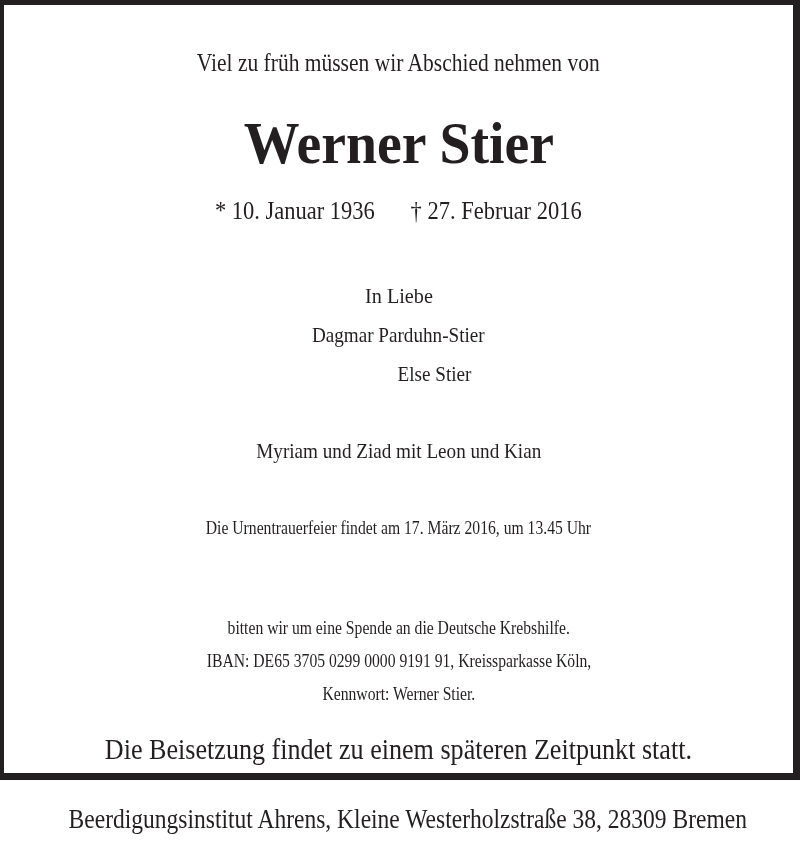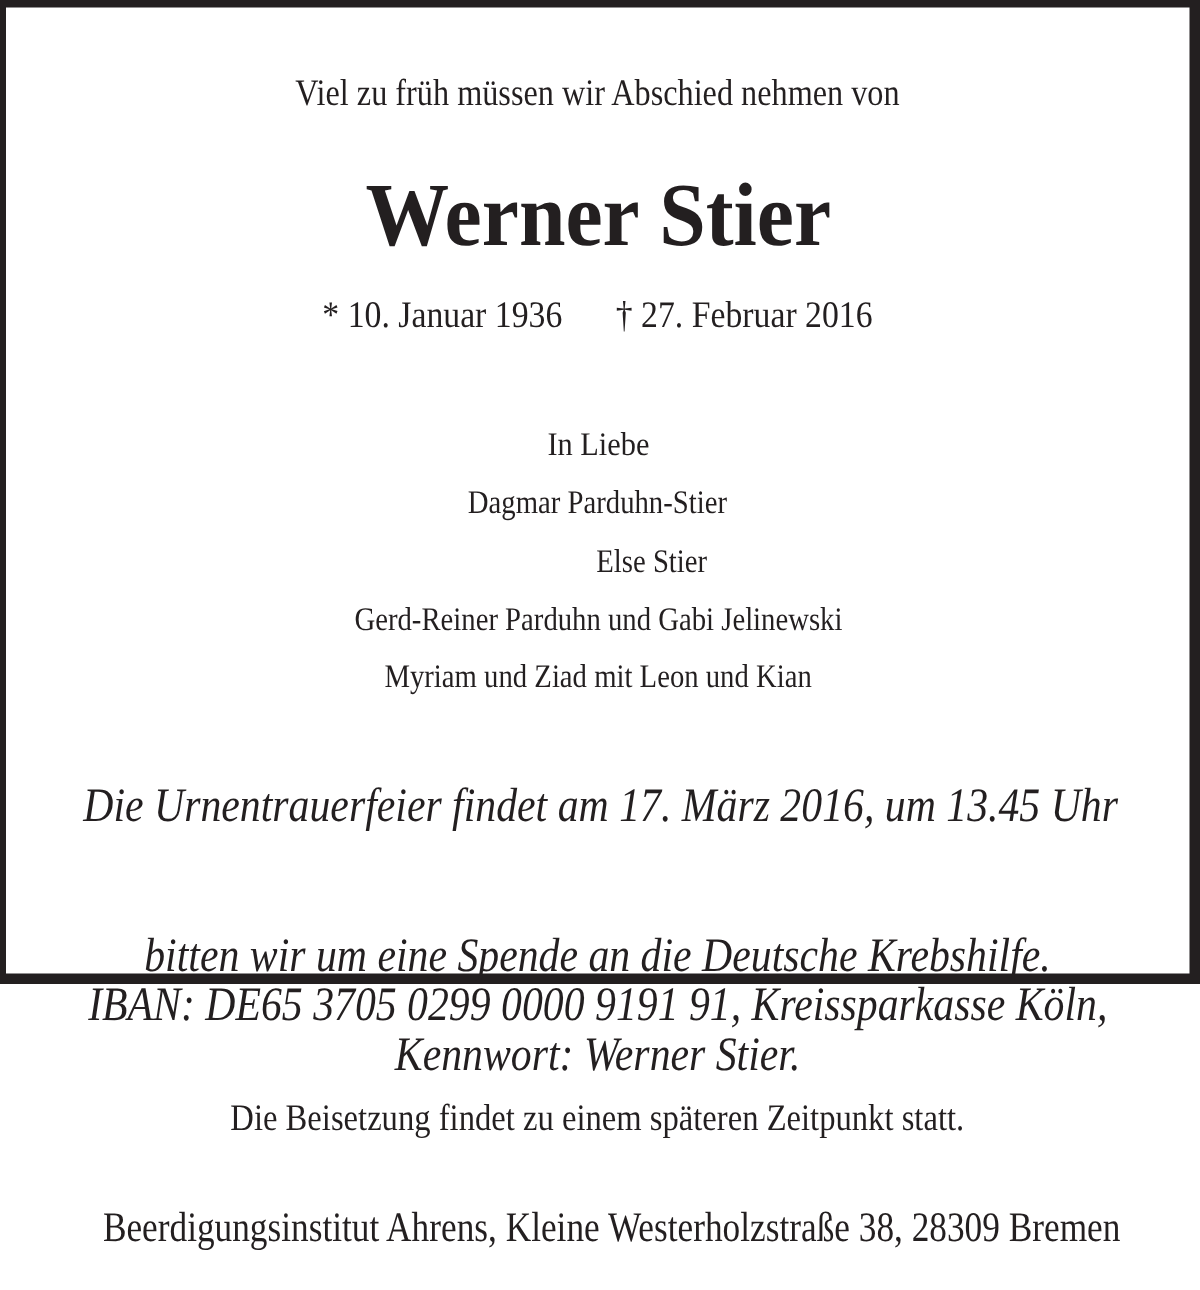--- a/index.html
+++ b/index.html
@@ -9,21 +9,21 @@
     }
     body {
       width: 800px;
       height: 860px;
       overflow: hidden;
     }
     .frame {
       position: absolute;
       left: 0; top: 0;
       width: 800px;
-      height: 656px;
+      height: 780px;
       box-sizing: border-box;
       border-top: 5px solid #231f20;
       border-left: 4px solid #231f20;
       border-right: 7px solid #231f20;
       border-bottom: 7px solid #231f20;
       background: #ffffff;
       color: #231f20;
       font-family: "Liberation Serif", "DejaVu Serif", serif;
     }
     .line {
@@ -50,30 +50,30 @@
     .love { top: 278px; font-size: 22px; }
     .love span { transform: scaleX(0.92); }
 
     .mourner { font-size: 22px; }
     .mourner span { transform: scaleX(0.87); }
     .m0 { top: 317px; }
     .m1 { top: 356px; padding-left: 36px; }
     .m2 { top: 395px; }
     .m3 { top: 433px; }
 
-    .info { font-size: 32px; font-style: italic; }
+    .info { font-size: 18px; }
     .info span { transform: scaleX(0.87); }
     .i0 { top: 513px; }
     .i1 { top: 547px; }
     .i2 { top: 580px; }
     .i3 { top: 613px; }
     .i4 { top: 646px; }
     .i5 { top: 679px; }
 
-    .burial { top: 727px; font-size: 25px; }
+    .burial { top: 727px; font-size: 30px; }
     .burial span { transform: scaleX(0.87); }
 
     .footer { top: 798px; font-size: 28px; }
     .footer span { transform: scaleX(0.84); }
   </style>
 </head>
 <body>
 
 <div class="frame">
 
@@ -92,23 +92,20 @@
   <div class="line love">
     <span>In Liebe</span>
   </div>
 
   <div class="line mourner m0">
     <span>Dagmar Parduhn-Stier</span>
   </div>
   <div class="line mourner m1">
     <span>Else Stier</span>
   </div>
-  <div class="line mourner m2">
-    <span>Gerd-Reiner Parduhn und Gabi Jelinewski</span>
-  </div>
   <div class="line mourner m3">
     <span>Myriam und Ziad mit Leon und Kian</span>
   </div>
 
   <div class="line info i0">
     <span>Die Urnentrauerfeier findet am 17. März 2016, um 13.45 Uhr</span>
   </div>
   <div class="line info i3">
     <span>bitten wir um eine Spende an die Deutsche Krebshilfe.</span>
   </div>

